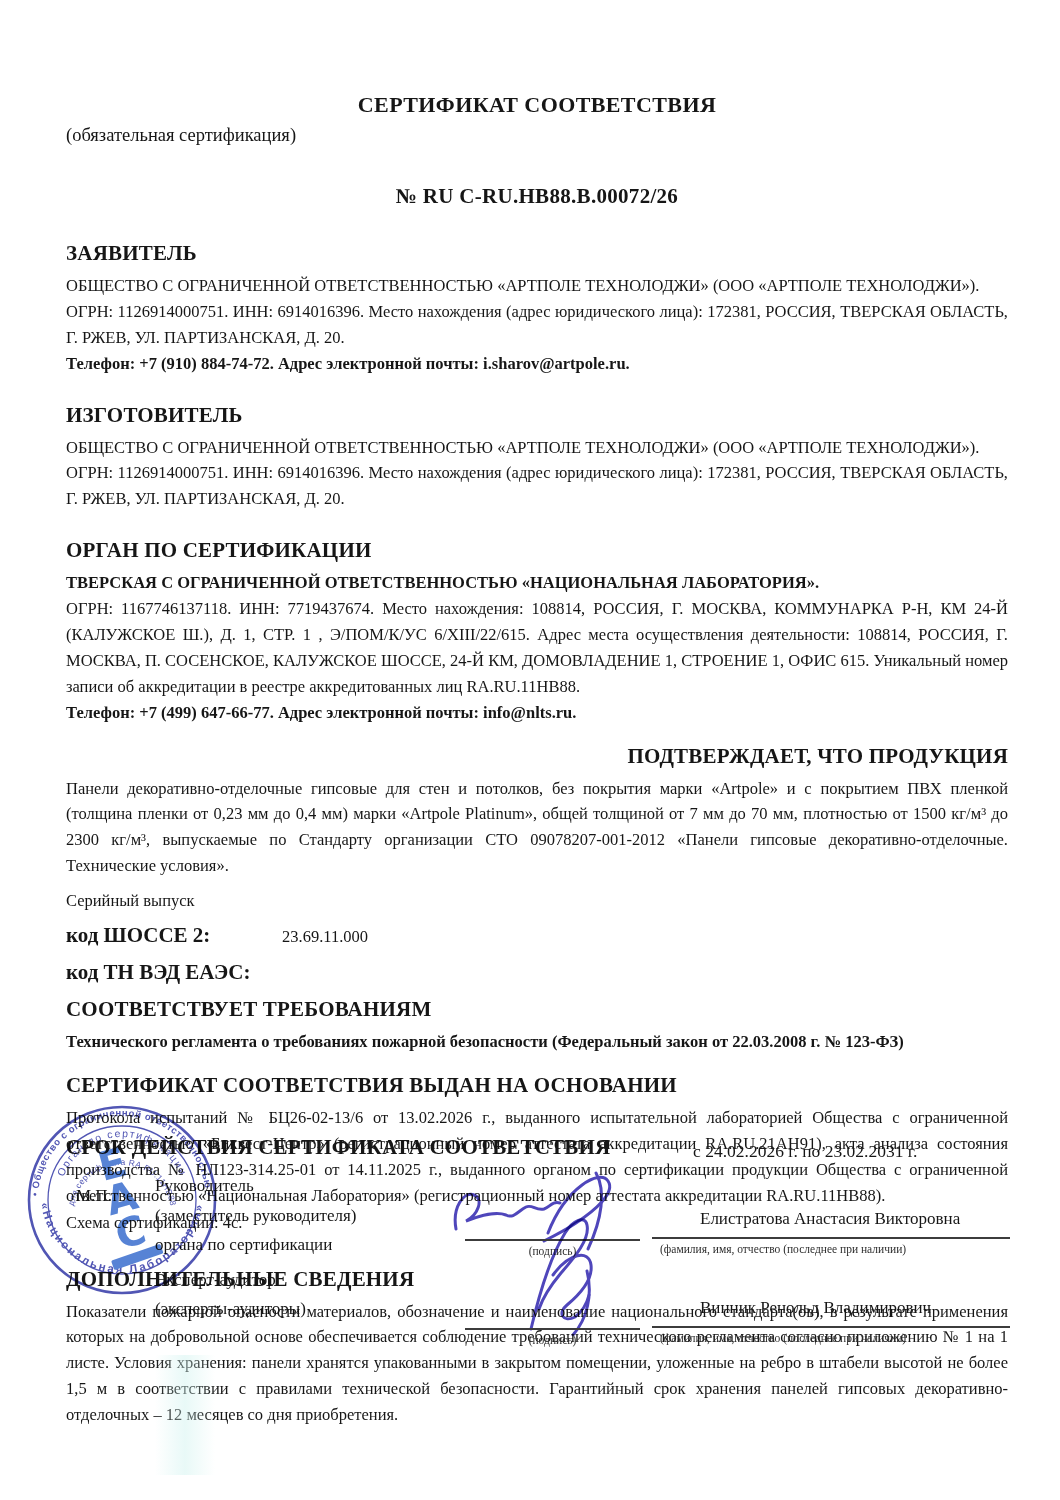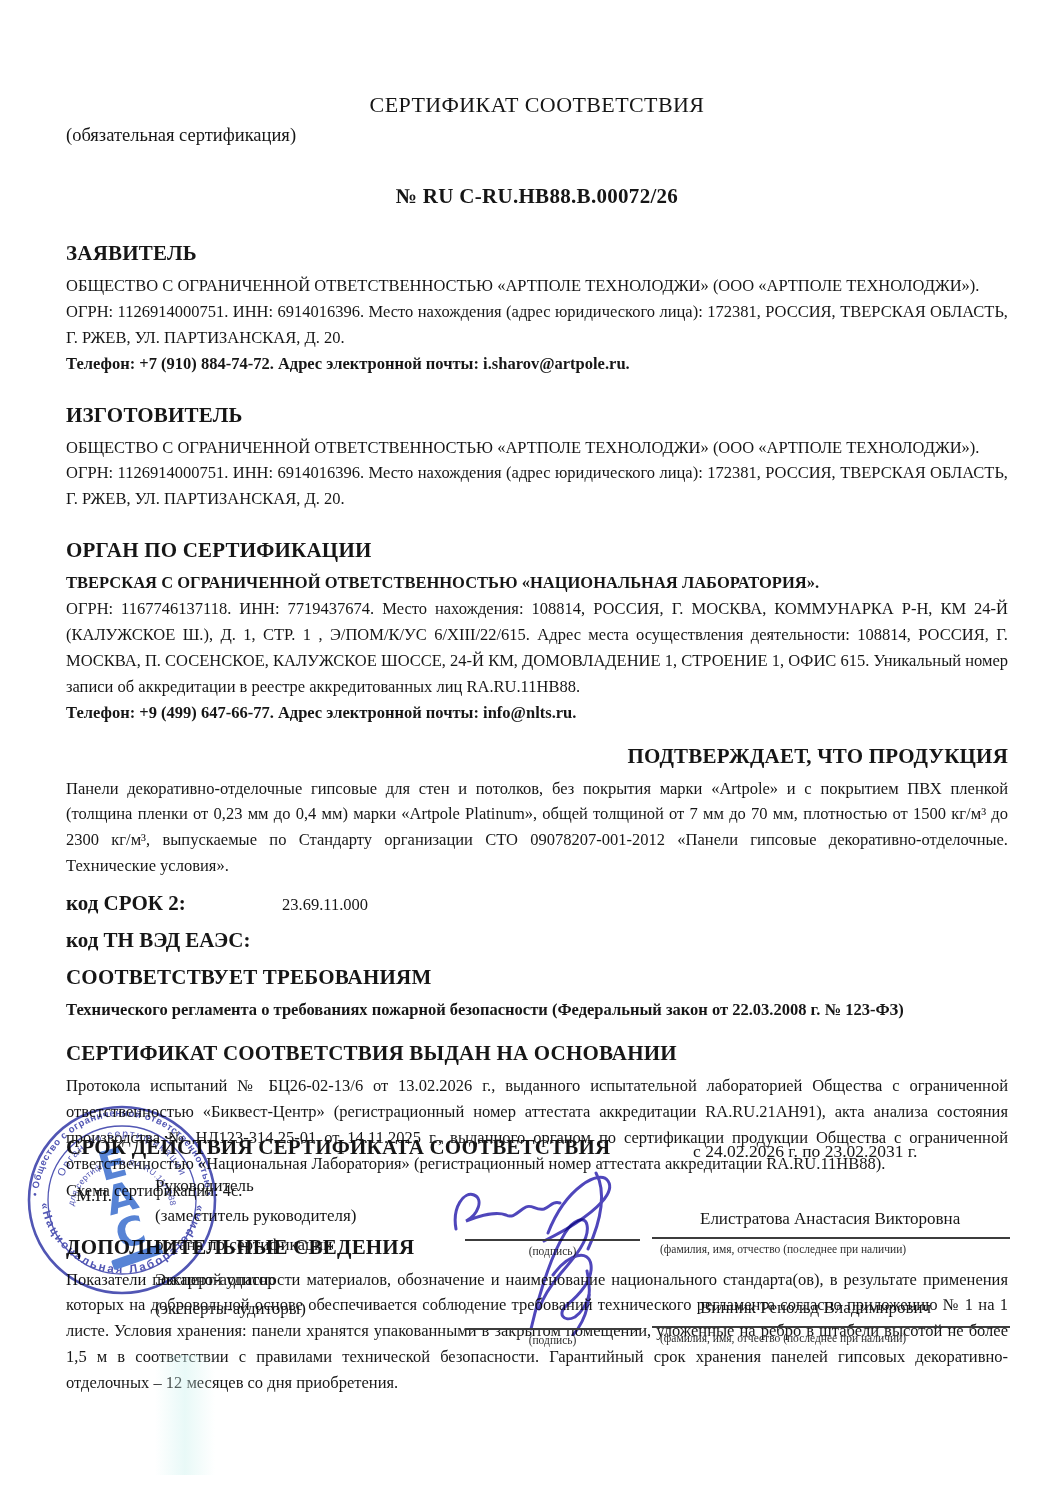--- a/index.html
+++ b/index.html
@@ -6,21 +6,21 @@
   .page{
     position:relative;
     width:1060px;height:1500px;
     margin:0 auto;
     background:#ffffff;
     font-family:"Liberation Serif", serif;
     color:#161616;
     overflow:hidden;
   }
   .content{padding:92px 52px 0 66px;}
-  .doc-title{text-align:center;font-size:22px;font-weight:normal;letter-spacing:.4px;}
+  .doc-title{text-align:center;font-size:22px;font-weight:bold;letter-spacing:.4px;}
   .doc-subtitle{font-size:18.5px;margin-top:7px;}
   .doc-number{text-align:center;font-size:21px;font-weight:bold;margin-top:38px;letter-spacing:.3px;}
   .sec-h{font-size:21px;font-weight:bold;margin:26px 0 7px;letter-spacing:.2px;}
   .sec-h.tight{margin-top:18px;text-align:right;}
   p.body{font-size:16.5px;line-height:1.57;margin:0;text-align:justify;}
   .plain{text-align:left;font-weight:bold;}
   .release{font-size:16.5px;margin-top:12px;}
   .code-row{margin-top:12px;font-size:16.5px;display:flex;align-items:baseline;}
   .code-label{font-size:21px;font-weight:bold;width:216px;flex:0 0 auto;}
   .code-value{font-size:16.5px;}
@@ -61,27 +61,28 @@
     <p class="body">ОГРН: 1126914000751. ИНН: 6914016396. Место нахождения (адрес юридического лица): 172381, РОССИЯ, ТВЕРСКАЯ ОБЛАСТЬ, Г. РЖЕВ, УЛ. ПАРТИЗАНСКАЯ, Д. 20.</p>
     <p class="body plain">Телефон: +7 (910) 884-74-72. Адрес электронной почты: i.sharov@artpole.ru.</p>
 
     <div class="sec-h">ИЗГОТОВИТЕЛЬ</div>
     <p class="body">ОБЩЕСТВО С ОГРАНИЧЕННОЙ ОТВЕТСТВЕННОСТЬЮ «АРТПОЛЕ ТЕХНОЛОДЖИ» (ООО «АРТПОЛЕ ТЕХНОЛОДЖИ»).</p>
     <p class="body">ОГРН: 1126914000751. ИНН: 6914016396. Место нахождения (адрес юридического лица): 172381, РОССИЯ, ТВЕРСКАЯ ОБЛАСТЬ, Г. РЖЕВ, УЛ. ПАРТИЗАНСКАЯ, Д. 20.</p>
 
     <div class="sec-h">ОРГАН ПО СЕРТИФИКАЦИИ</div>
     <p class="body plain">ТВЕРСКАЯ С ОГРАНИЧЕННОЙ ОТВЕТСТВЕННОСТЬЮ «НАЦИОНАЛЬНАЯ ЛАБОРАТОРИЯ».</p>
     <p class="body">ОГРН: 1167746137118. ИНН: 7719437674. Место нахождения: 108814, РОССИЯ, Г. МОСКВА, КОММУНАРКА Р-Н, КМ 24-Й (КАЛУЖСКОЕ Ш.), Д. 1, СТР. 1 , Э/ПОМ/К/УС 6/XIII/22/615. Адрес места осуществления деятельности: 108814, РОССИЯ, Г. МОСКВА, П. СОСЕНСКОЕ, КАЛУЖСКОЕ ШОССЕ, 24-Й КМ, ДОМОВЛАДЕНИЕ 1, СТРОЕНИЕ 1, ОФИС 615. Уникальный номер записи об аккредитации в реестре аккредитованных лиц RA.RU.11НВ88.</p>
-    <p class="body plain">Телефон: +9 (499) 647-66-77. Адрес электронной почты: info@nlts.ru.</p>
+    <p class="body plain">Телефон: +7 (499) 647-66-77. Адрес электронной почты: info@nlts.ru.</p>
 
     <div class="sec-h tight">ПОДТВЕРЖДАЕТ, ЧТО ПРОДУКЦИЯ</div>
     <p class="body">Панели декоративно-отделочные гипсовые для стен и потолков, без покрытия марки «Artpole» и с покрытием ПВХ пленкой (толщина пленки от 0,23 мм до 0,4 мм) марки «Artpole Platinum», общей толщиной от 7 мм до 70 мм, плотностью от 1500 кг/м³ до 2300 кг/м³, выпускаемые по Стандарту организации СТО 09078207-001-2012 «Панели гипсовые декоративно-отделочные. Технические условия».</p>
+    <div class="release">Серийный выпуск</div>
 
     <div class="code-row">
-      <span class="code-label">код СРОК 2:</span>
+      <span class="code-label">код ШОССЕ 2:</span>
       <span class="code-value">23.69.11.000</span>
     </div>
     <div class="code-row">
       <span class="code-label" style="width:auto">код ТН ВЭД ЕАЭС:</span>
     </div>
 
     <div class="sec-h" style="margin-top:12px">СООТВЕТСТВУЕТ ТРЕБОВАНИЯМ</div>
     <p class="body plain">Технического регламента о требованиях пожарной безопасности (Федеральный закон от 22.03.2008 г. № 123-ФЗ)</p>
 
     <div class="sec-h" style="margin-top:18px">СЕРТИФИКАТ СООТВЕТСТВИЯ ВЫДАН НА ОСНОВАНИИ</div>

